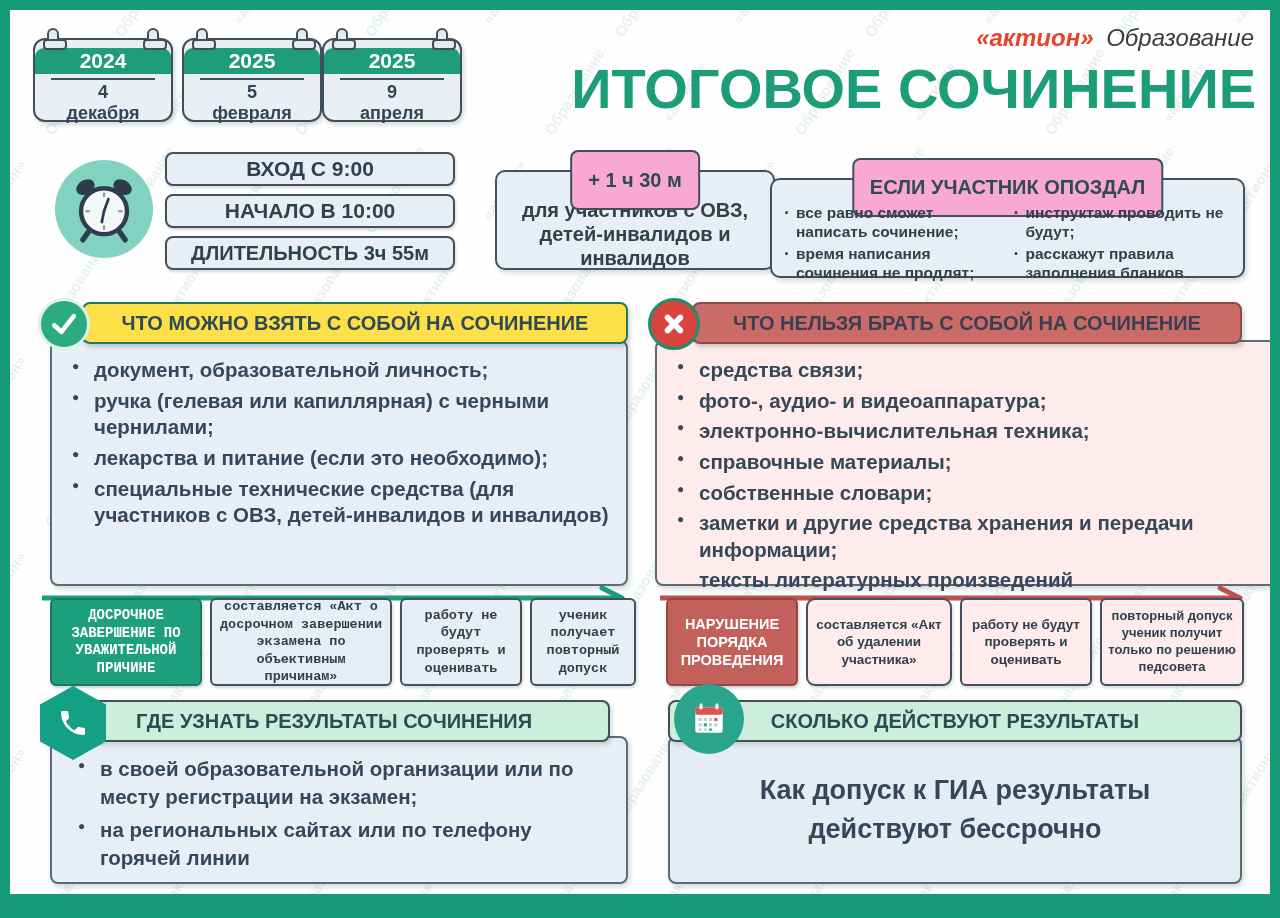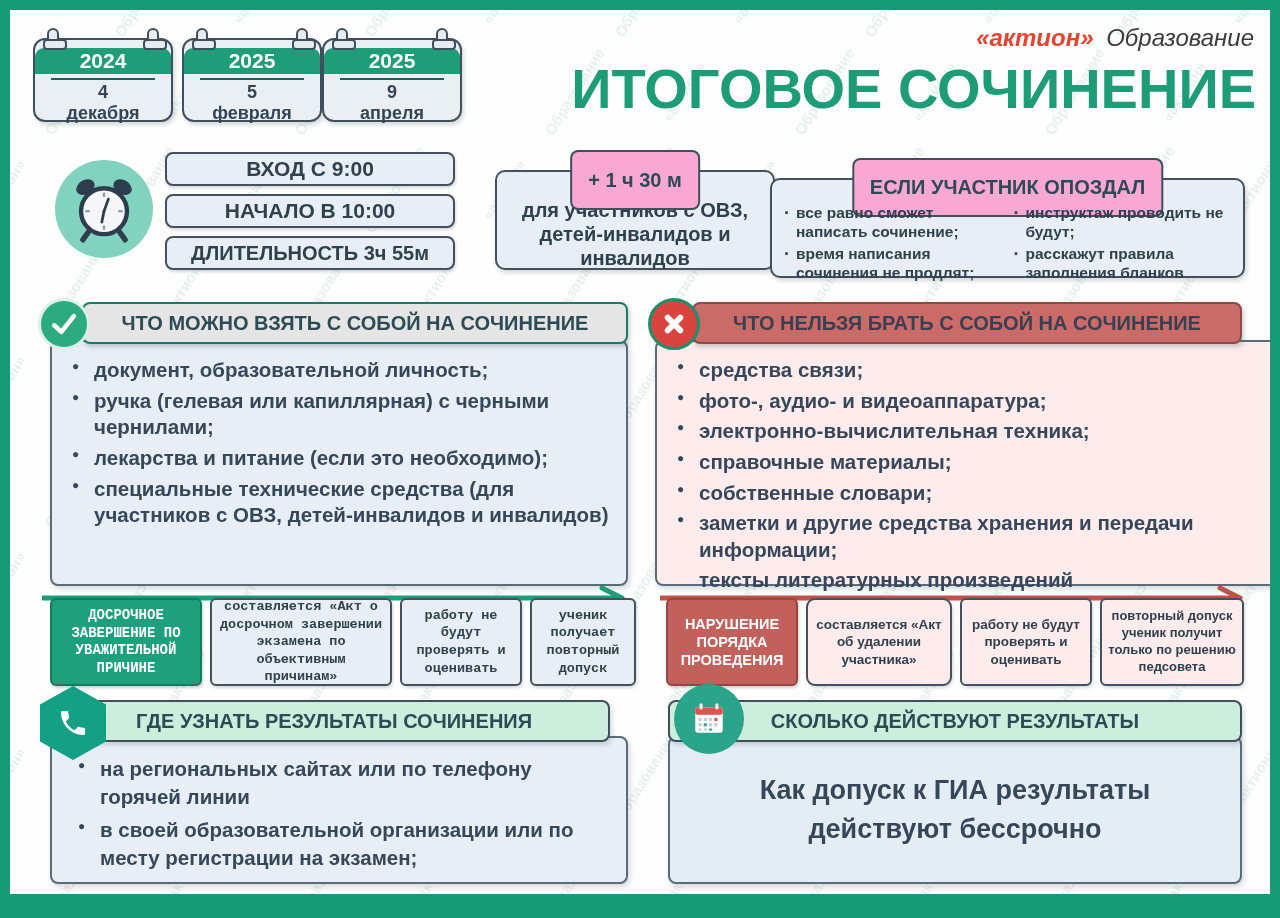--- a/index.html
+++ b/index.html
@@ -59,21 +59,21 @@
               display:flex; gap:10px; padding:24px 10px 4px 12px; }
   .late-col { flex:1; list-style:none; }
   .late-col li { position:relative; padding-left:12px; font-size:15.5px; font-weight:bold; color:#30414e;
                  line-height:1.22; margin-bottom:3px; }
   .late-col li::before { content:"·"; position:absolute; left:0; top:-1px; font-size:18px; }
 
   
   .card-header { position:absolute; height:42px; border-radius:8px; display:flex; align-items:center;
                  justify-content:center; font-size:20px; font-weight:bold; color:#2e4b55; z-index:3;
                  box-shadow:2px 3px 4px rgba(60,80,90,.25); }
-  .allowed-header { left:72px; top:292px; width:546px; background:#e5e5e5; border:2px solid #1d7a62; }
+  .allowed-header { left:72px; top:292px; width:546px; background:#fde047; border:2px solid #1d7a62; }
   .forbidden-header { left:682px; top:292px; width:550px; background:#ca6b67; border:2px solid #8a4a48; color:#3a3f51; }
 
   .round-badge { position:absolute; width:52px; height:52px; border-radius:50%; z-index:4;
                  display:flex; align-items:center; justify-content:center; }
   .check-badge { left:28px; top:288px; background:#2cab81; border:3px solid #def0e8; }
   .x-badge     { left:638px; top:288px; background:#d9453e; border:3px solid #1f8e6b; }
 
   .card-body { position:absolute; top:330px; height:246px; border:2px solid #5a6b7a; border-radius:8px;
                z-index:2; box-shadow:2px 3px 5px rgba(60,80,90,.2); }
   .allowed-body   { left:40px;  width:578px; background:#e8eef5; }
@@ -366,22 +366,22 @@
       </div>
 
       <div class="hex-icon">
         <svg width="32" height="32" viewBox="0 0 24 24">
           <path d="M6.62 10.79c1.44 2.83 3.76 5.14 6.59 6.59l2.2-2.21c.27-.27.67-.36 1.02-.24 1.12.37 2.33.57 3.57.57.55 0 1 .45 1 1V20c0 .55-.45 1-1 1-9.39 0-17-7.61-17-17 0-.55.45-1 1-1h3.5c.55 0 1 .45 1 1 0 1.25.2 2.45.57 3.57.11.35.03.74-.25 1.02l-2.2 2.2z" fill="#fff"></path>
         </svg>
       </div>
       <div class="mint-header where-header">ГДЕ УЗНАТЬ РЕЗУЛЬТАТЫ СОЧИНЕНИЯ</div>
       <div class="bottom-body where-body">
         <ul class="card-list">
+          <li>в своей образовательной организации или по месту регистрации на экзамен;</li>
           <li>на региональных сайтах или по телефону горячей линии</li>
-          <li>в своей образовательной организации или по месту регистрации на экзамен;</li>
         </ul>
       </div>
 
       <div class="cal-circle-icon">
         <svg width="38" height="38" viewBox="0 0 36 36">
           <rect x="5" y="7" width="26" height="24" rx="2" fill="#fff"></rect>
           <rect x="5" y="7" width="26" height="7" rx="2" fill="#e05252"></rect>
           <rect x="9" y="3" width="3" height="6" rx="1.5" fill="#eee"></rect>
           <rect x="24" y="3" width="3" height="6" rx="1.5" fill="#eee"></rect>
           <g fill="#c2ccd6">

